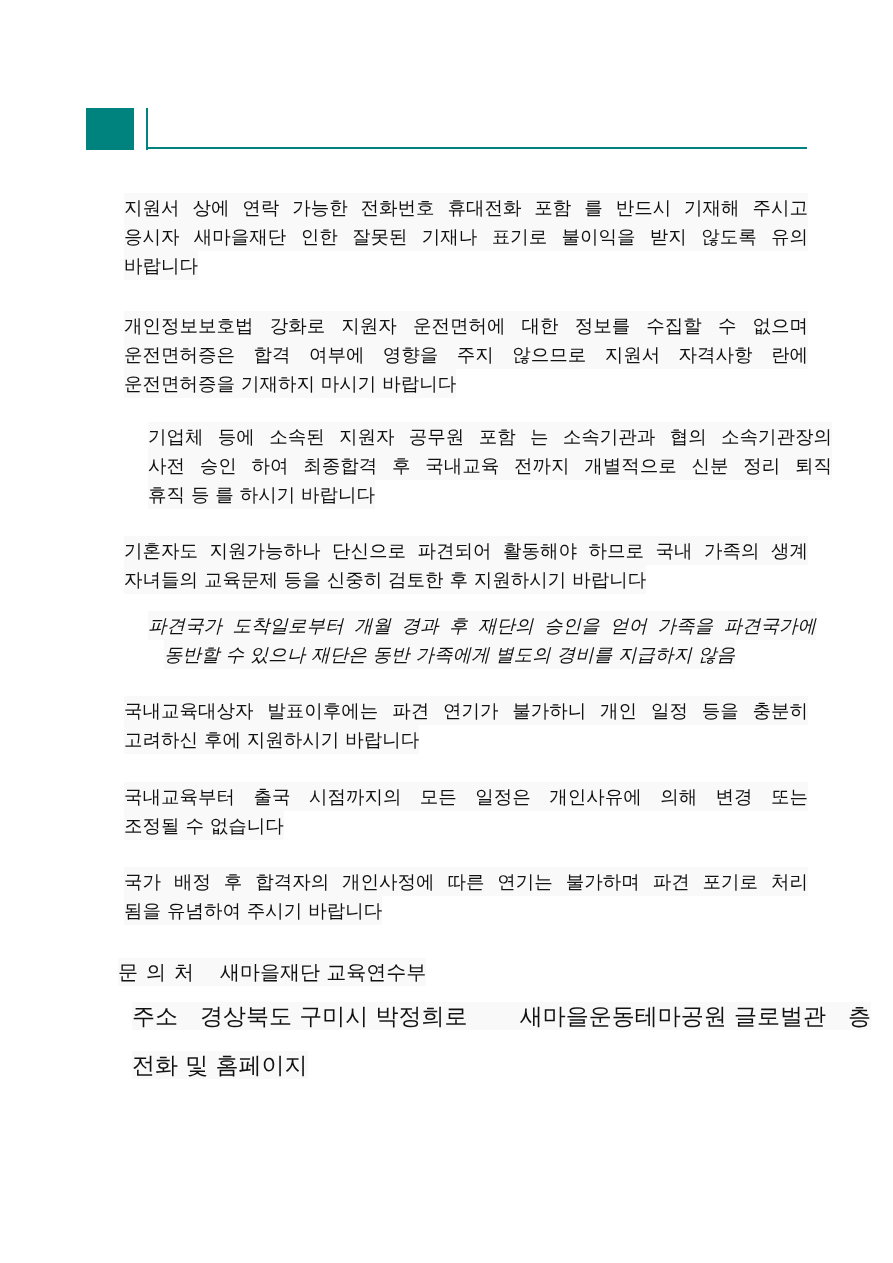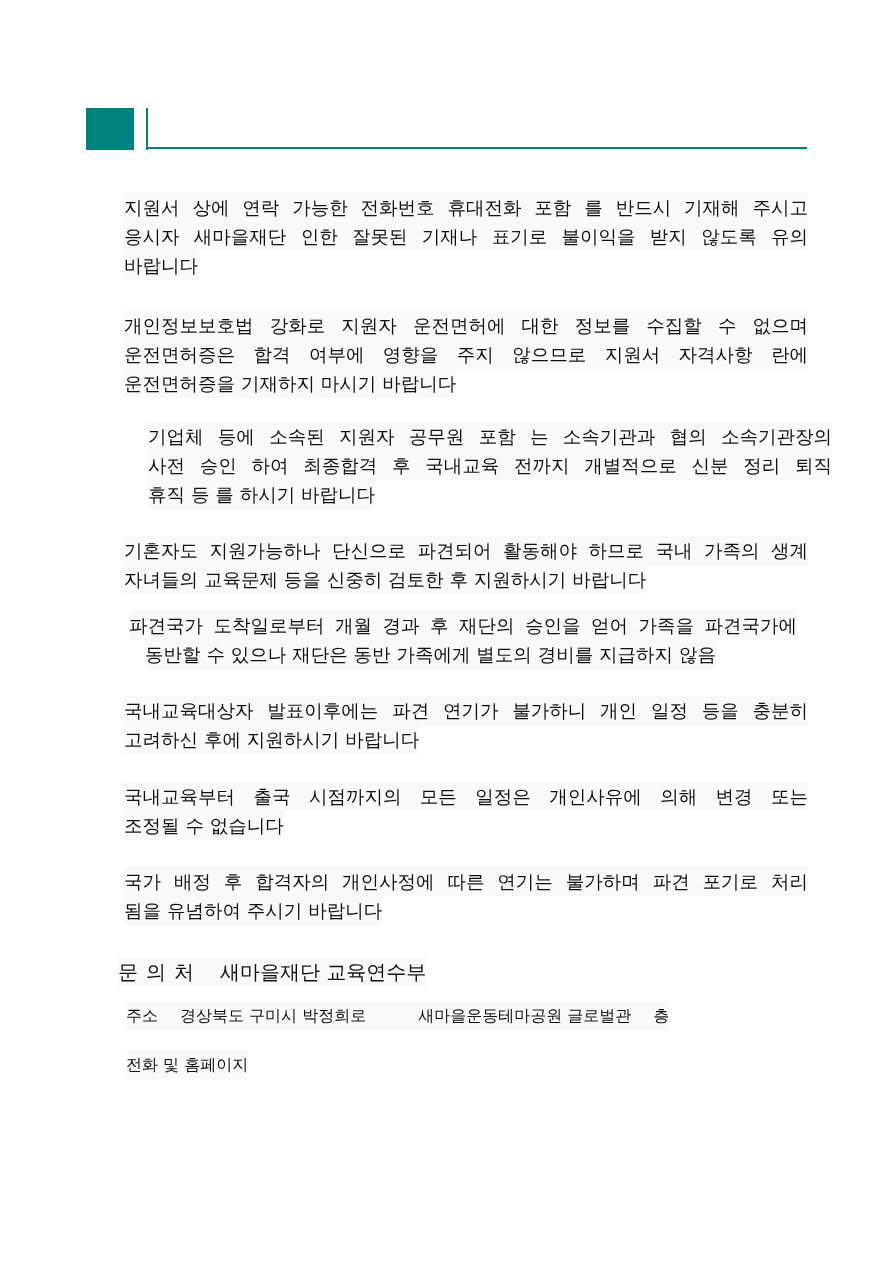--- a/index.html
+++ b/index.html
@@ -4,25 +4,25 @@
 <style>
   html, body { margin: 0; padding: 0; background: #ffffff; }
   body { width: 893px; height: 1263px; position: relative; overflow: hidden;
          font-family: "DejaVu Serif", "Liberation Serif", serif; color: #111; }
   .hdr-square { position: absolute; left: 86px; top: 108px; width: 48px; height: 42px; background: #00827f; }
   .hdr-vline { position: absolute; left: 146px; top: 108px; width: 2px; height: 42px; background: #00827f; }
   .hdr-hline { position: absolute; left: 146px; top: 147px; width: 661px; height: 2px; background: #00827f; }
   .para { position: absolute; left: 124px; width: 684px; font-size: 18.5px; line-height: 29px; }
   .line { display: block; white-space: nowrap; background: #f9f9f9; width: fit-content; }
   .justify { display: flex; justify-content: space-between; width: 684px; background: #f9f9f9; white-space: nowrap; }
-  .note { left: 129px; width: 668px; }
+  .note { left: 148px; width: 668px; font-style: italic; }
   .note .justify { width: 668px; }
   .contact-title { position: absolute; left: 118px; top: 958px; font-size: 20px; line-height: 28px; background: #f9f9f9; white-space: nowrap; }
   .contact-title .lbl { letter-spacing: 8px; margin-right: 18px; }
-  .contact-line { position: absolute; left: 126px; font-size: 16px; line-height: 28px; white-space: nowrap; background: #f9f9f9; }
+  .contact-line { position: absolute; left: 132px; font-size: 23px; line-height: 28px; white-space: nowrap; background: #f9f9f9; }
   .gap { display: inline-block; width: 22px; }
   .gap-lg { display: inline-block; width: 52px; }
 </style>
 </head>
 <body>
 
 <div class="hdr-square"></div>
 <div class="hdr-vline"></div>
 <div class="hdr-hline"></div>
 

